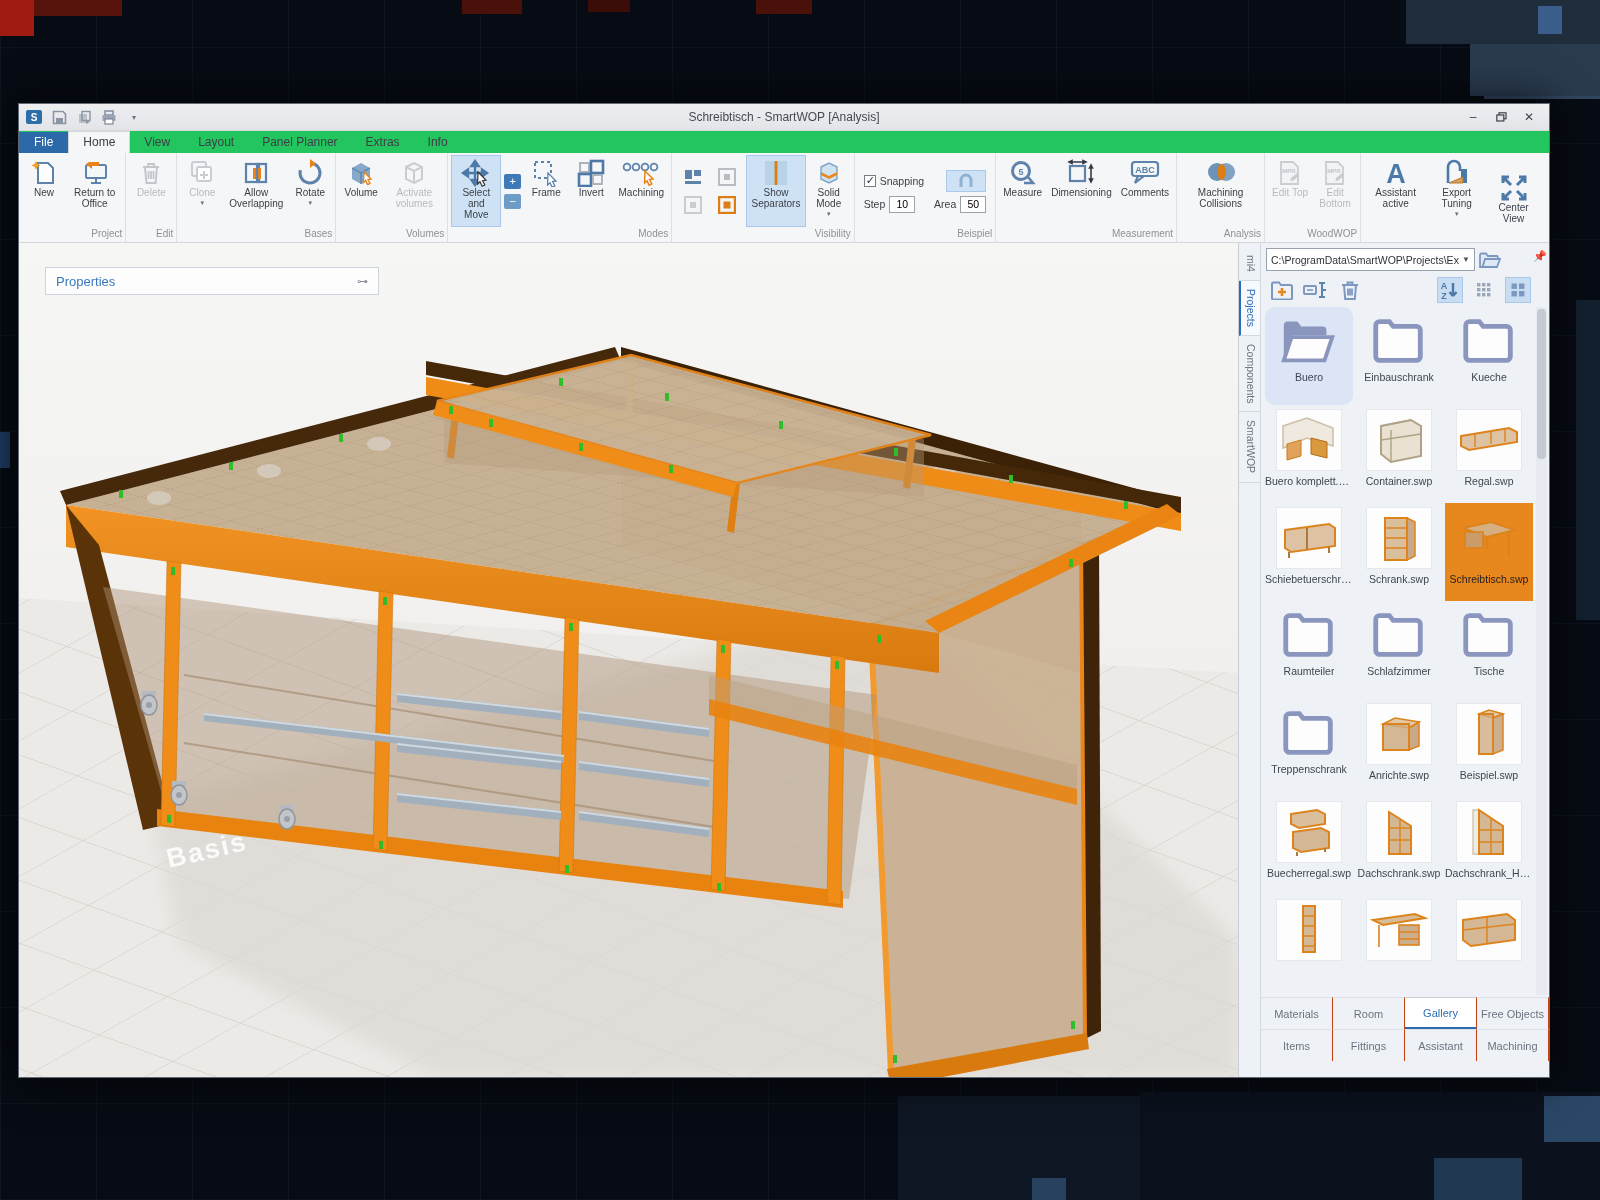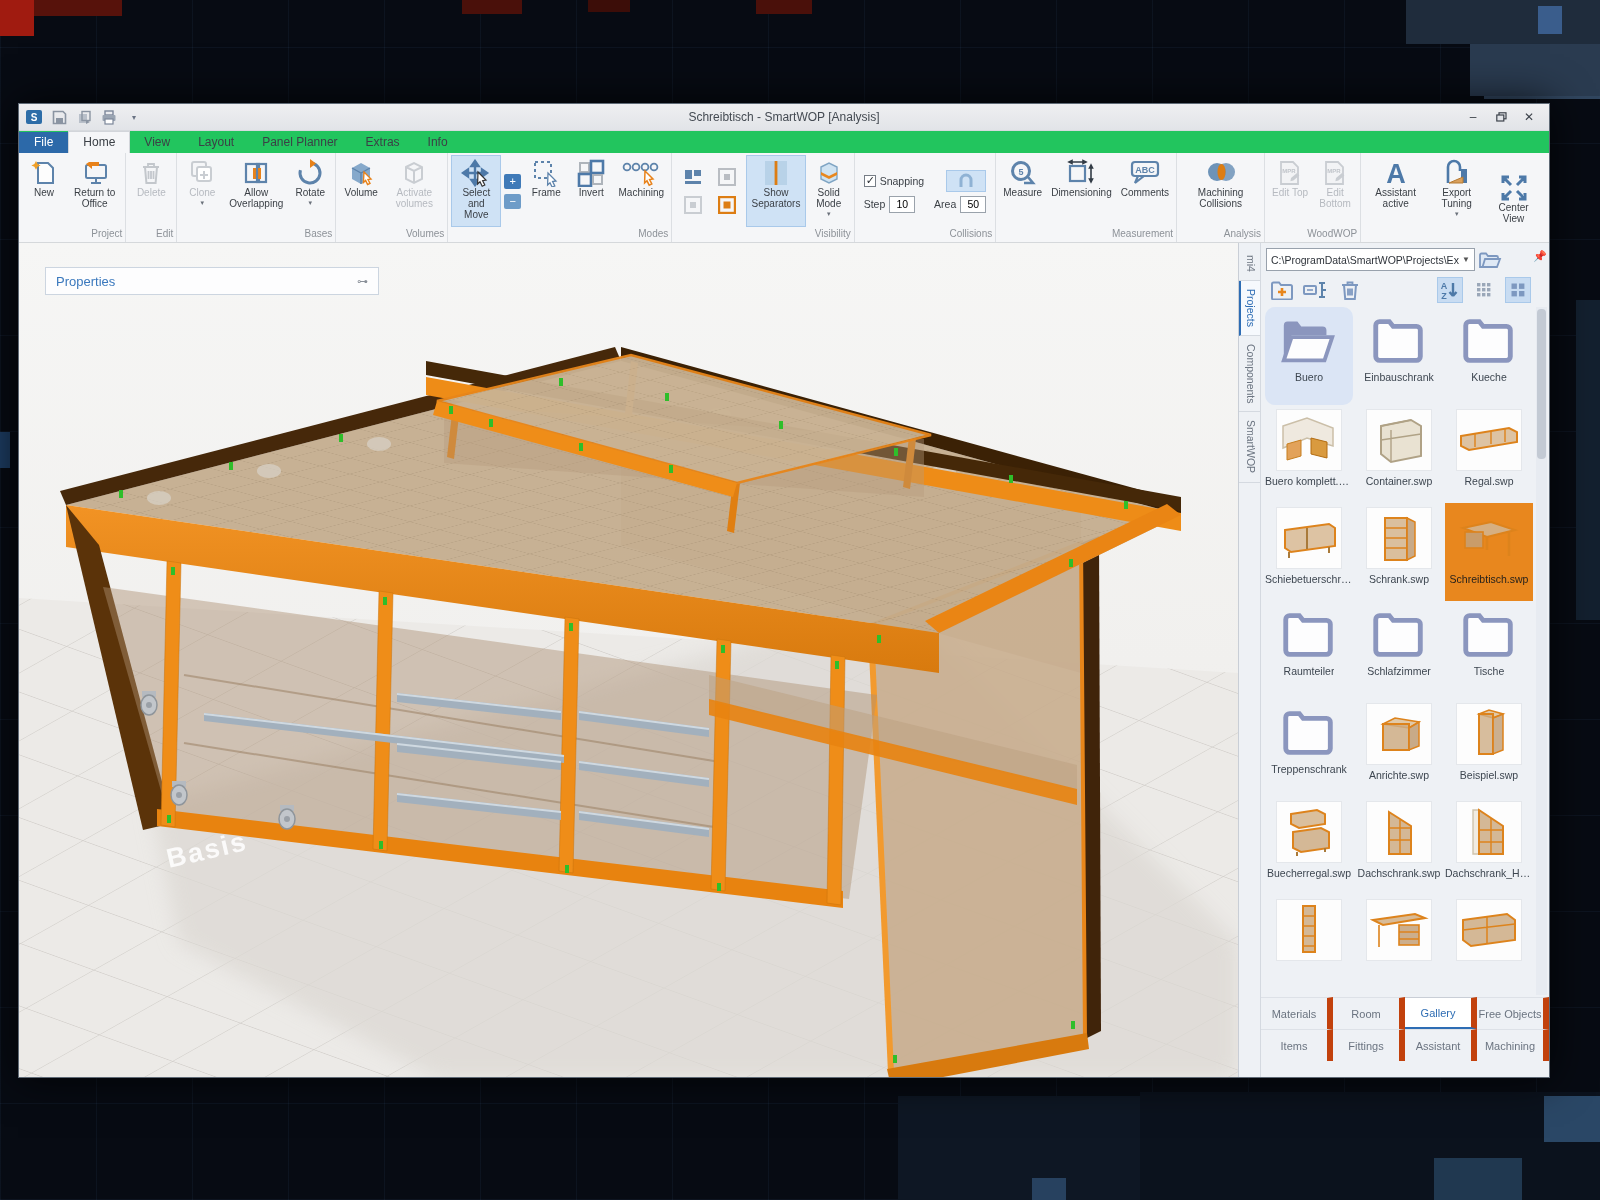--- a/index.html
+++ b/index.html
@@ -102,21 +102,21 @@
   .gitem.file.selected .ithumb { background:#e8871e; border-color:#e8871e; }
   .gitem.file.selected .ilabel { color:#26221c; }
   .gitem.folder-open.selected { background:#dbe5f5; border-radius:10px; }
 
   .vscroll { position:absolute; top:64px; right:2px; width:11px; height:688px; background:#e7ebf1; }
   .vscroll .thumb { position:absolute; top:2px; left:1px; right:1px; height:150px; background:#c3cad4; border-radius:4px; }
 
   .btabs { position:absolute; top:754px; left:0; right:0; height:64px; }
   .btrow { display:flex; height:32px; }
   .btab { flex:1; display:flex; align-items:center; justify-content:center; font-size:11px; color:#6b7480;
-    border-right:6px solid #c2410c; border-top:1px solid #dde1e7; background:#eef1f5; }
+    border-right:1px solid #c2410c; border-top:1px solid #dde1e7; background:#eef1f5; }
   .btab.active { background:#fff; color:#2e6db4; border-bottom:2px solid #2e6db4; border-top:1px solid #c9ced6; }
 
   svg { display:block; }
   text { font-family:"Liberation Sans",sans-serif; }
 </style>
 </head>
 <body>
 
 <div class="bgblock" style="left:0;top:0;width:34px;height:36px;background:#a01b10"></div>
 <div class="bgblock" style="left:34px;top:0;width:88px;height:16px;background:#57120b"></div>
@@ -411,21 +411,21 @@
           <div class="cell">
             <span>Step</span>
             <input value="10" style="">
           </div>
           <div class="cell" style="justify-content:flex-end">
             <span>Area</span>
             <input value="50" style="">
           </div>
         </div>
       </div>
-      <div class="rgroup-label">Collisions</div>
+      <div class="rgroup-label">Beispiel</div>
     </div>
 
     <div class="rgroup">
       <div class="rgroup-body">
         <div class="rbtn">
           <span class="ric">
             <svg width="28" height="28">
                 <circle cx="12" cy="12" r="8.5" fill="none" stroke="#5d83ab" stroke-width="3"></circle>
                 <text x="12" y="15.5" font-size="9" fill="#5d83ab" text-anchor="middle" font-weight="bold">5</text>
                 <path d="M19 18 l5 6 h-9" fill="none" stroke="#5d83ab" stroke-width="2.6"></path>

